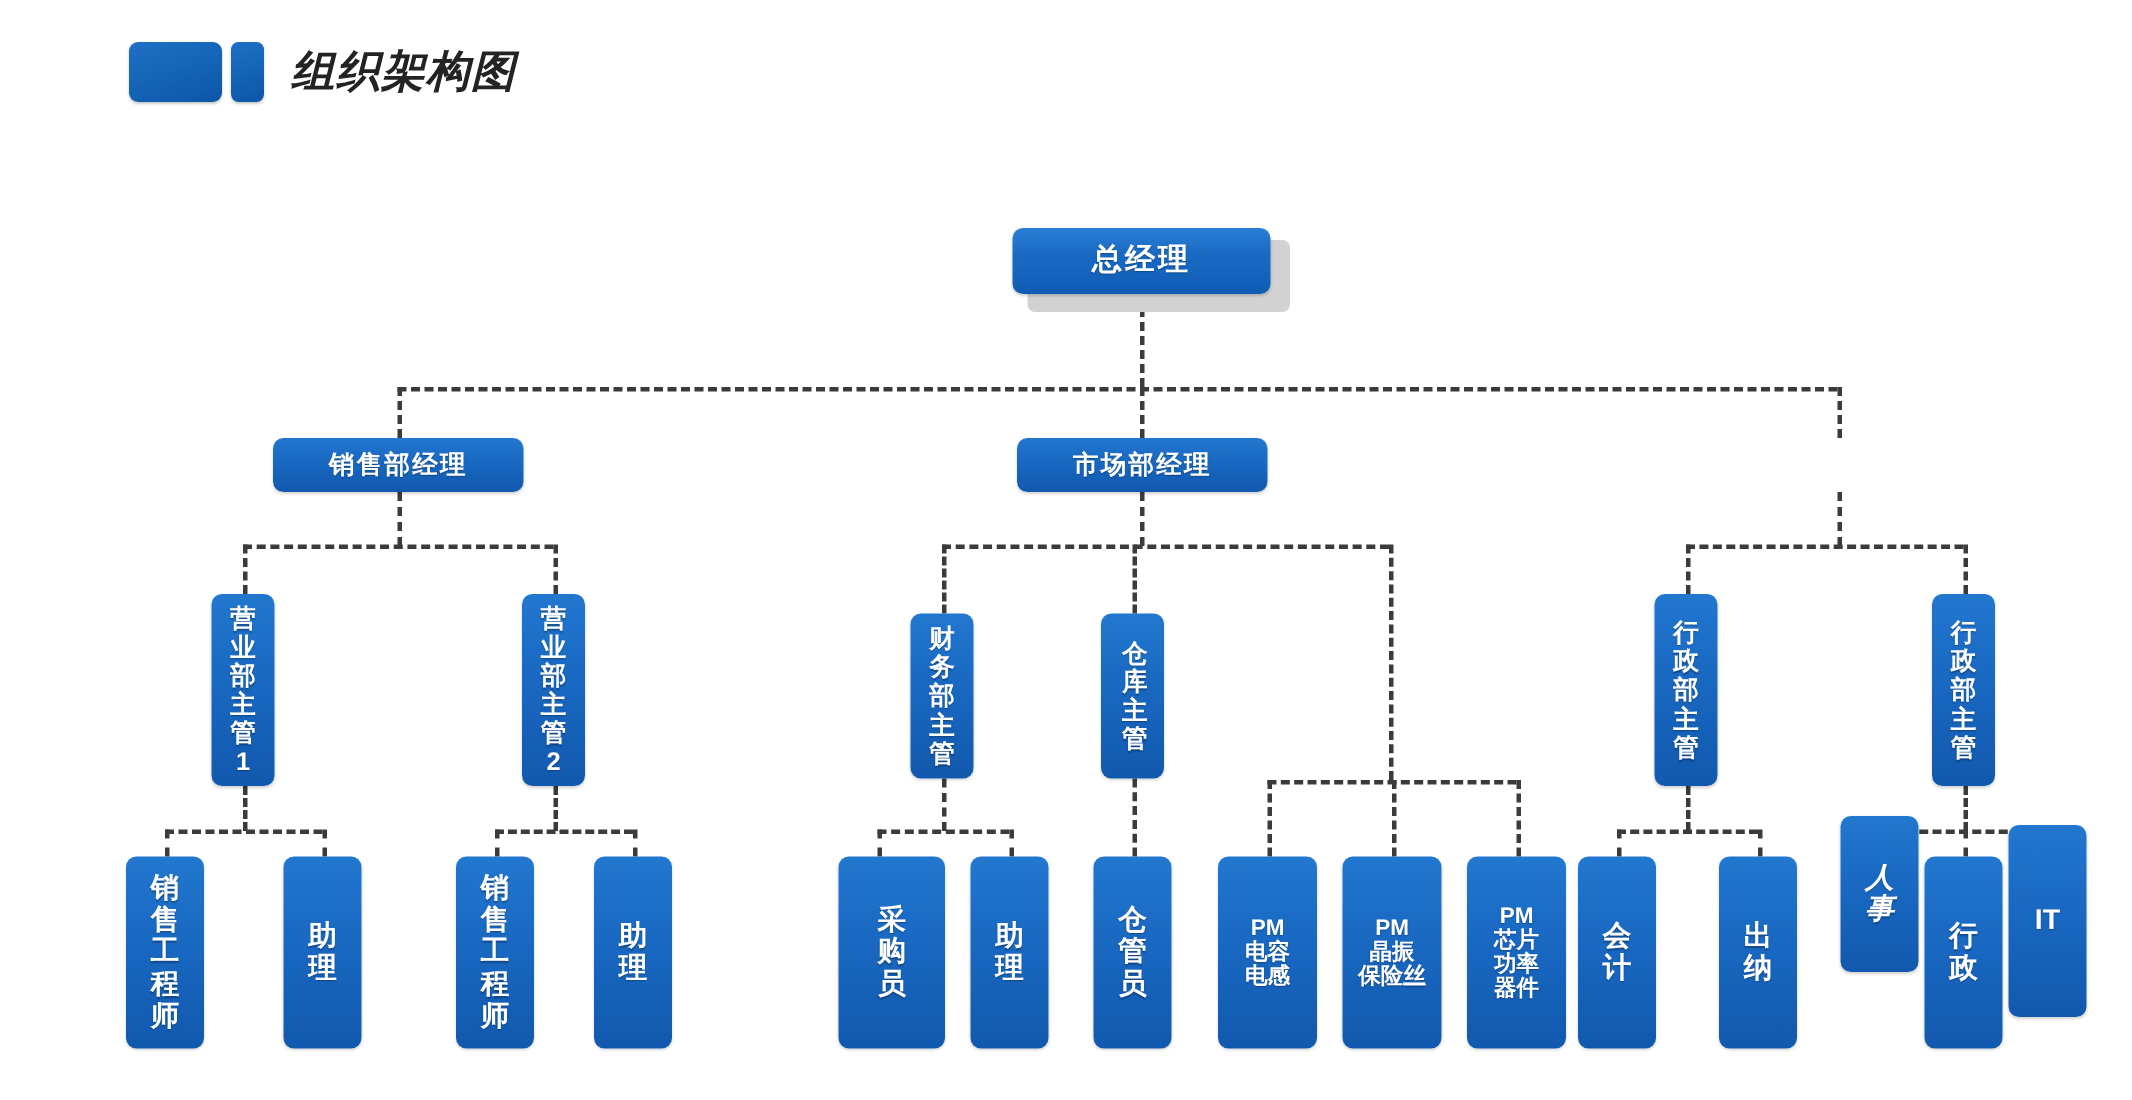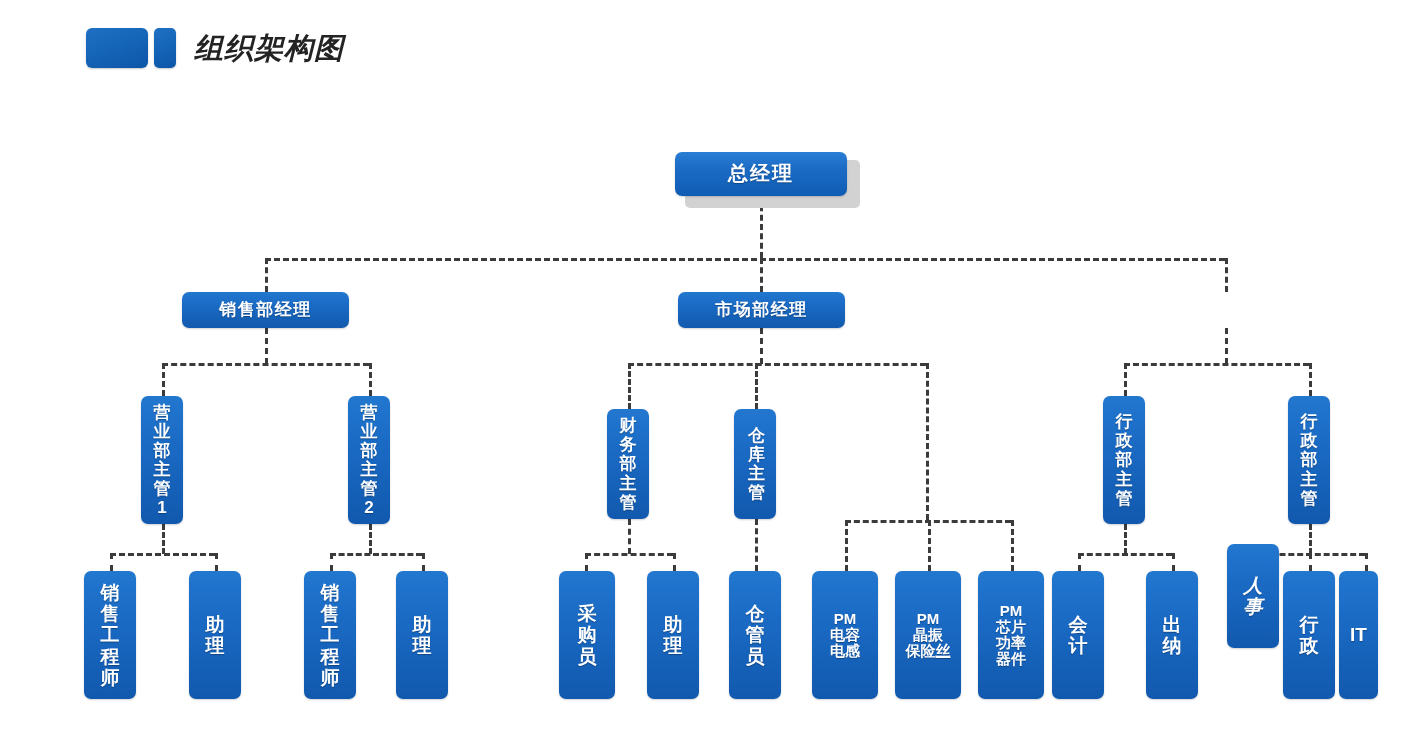--- a/index.html
+++ b/index.html
@@ -183,21 +183,21 @@
   <div class="node leaf vert" style="left:189px; top:571px; width:52px; height:128px;">
     <span class="lbl" style="width:24px;">助理</span>
   </div>
   <div class="node leaf vert" style="left:304px; top:571px; width:52px; height:128px;">
     <span class="lbl" style="width:24px;">销售工程师</span>
   </div>
   <div class="node leaf vert" style="left:396px; top:571px; width:52px; height:128px;">
     <span class="lbl" style="width:24px;">助理</span>
   </div>
 
-  <div class="node leaf vert" style="left:559px; top:571px; width:56px; height:128px;">
+  <div class="node leaf vert" style="left:559px; top:571px; width:71px; height:128px;">
     <span class="lbl" style="width:24px;">采购员</span>
   </div>
   <div class="node leaf vert" style="left:647px; top:571px; width:52px; height:128px;">
     <span class="lbl" style="width:24px;">助理</span>
   </div>
   <div class="node leaf vert" style="left:729px; top:571px; width:52px; height:128px;">
     <span class="lbl" style="width:24px;">仓管员</span>
   </div>
 
   <div class="node pm" style="left:812px; top:571px; width:66px; height:128px;">
@@ -222,17 +222,17 @@
   </div>
   <div class="node leaf vert" style="left:1146px; top:571px; width:52px; height:128px;">
     <span class="lbl" style="width:24px;">出纳</span>
   </div>
   <div class="node leaf vert" style="left:1227px; top:544px; width:52px; height:104px;font-style:italic;">
     <span class="lbl" style="width:24px;">人事</span>
   </div>
   <div class="node leaf vert" style="left:1283px; top:571px; width:52px; height:128px;">
     <span class="lbl" style="width:24px;">行政</span>
   </div>
-  <div class="node leaf vert" style="left:1339px; top:571px; width:39px; height:128px;">
+  <div class="node leaf vert" style="left:1339px; top:550px; width:52px; height:128px;">
     <span class="lbl" style="width:24px;">IT</span>
   </div>
 
 </div>
 
 </body></html>

